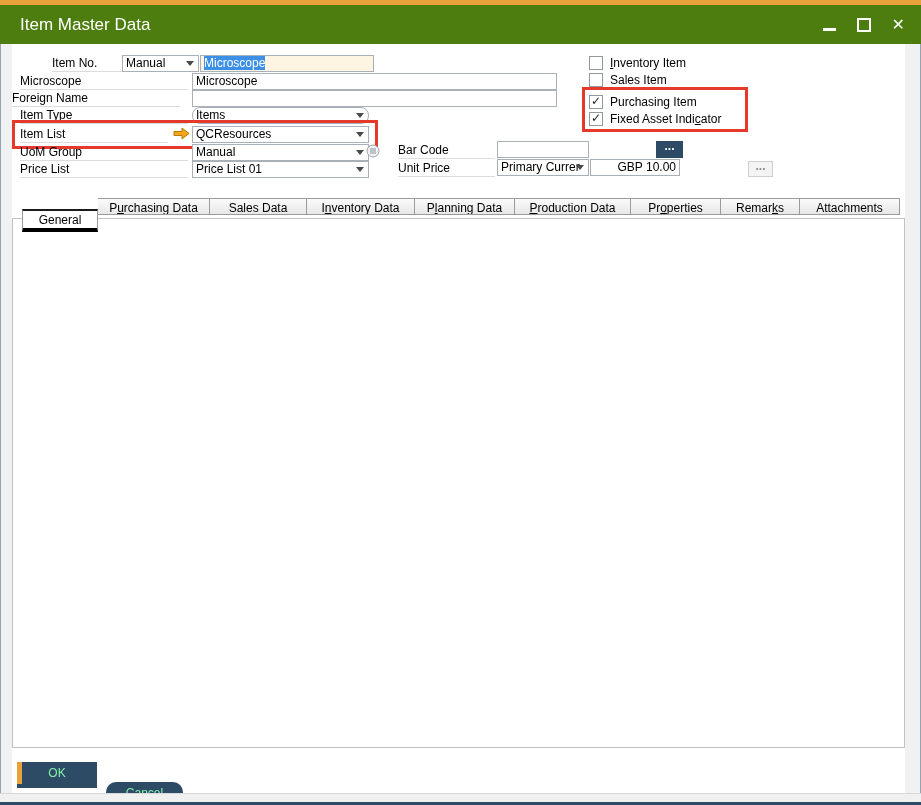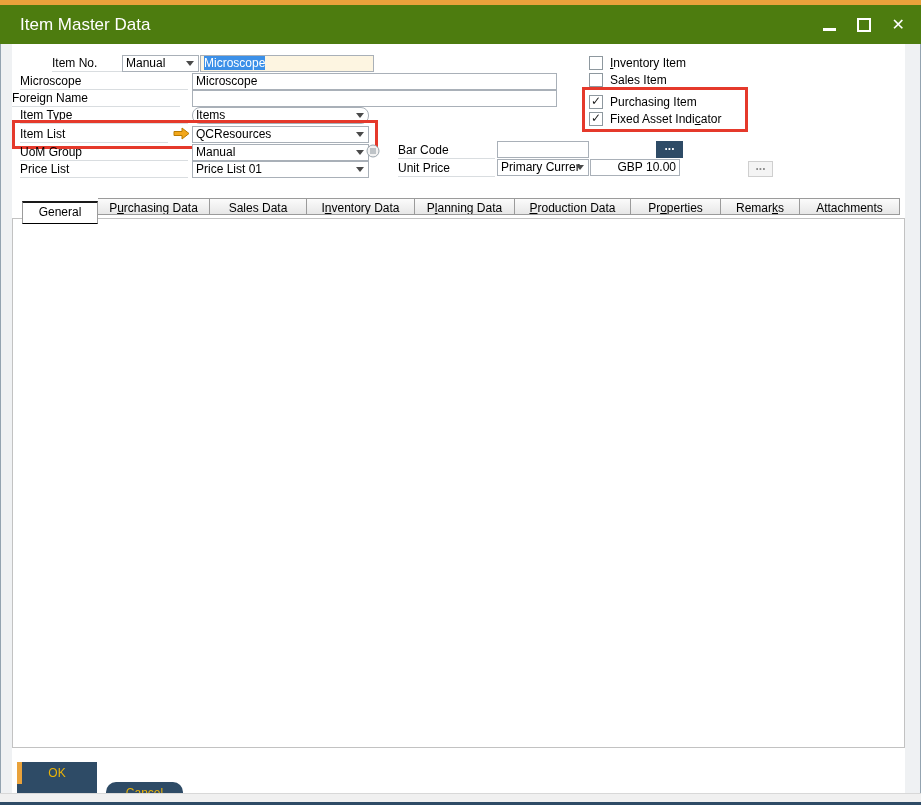--- a/index.html
+++ b/index.html
@@ -30,23 +30,23 @@
   .checkbox{position:absolute;width:12px;height:12px;border:1px solid #8E989F;background:#fff;cursor:pointer;}
   .checkbox.checked::after{content:"✓";position:absolute;left:1px;top:-2px;font-size:12px;font-weight:bold;color:#1A1A1A;}
   .radio{position:absolute;width:11px;height:11px;border:1px solid #8E989F;border-radius:50%;background:#fff;cursor:pointer;}
   .radio.checked::after{content:"";position:absolute;left:3px;top:3px;width:5px;height:5px;border-radius:50%;background:#3F4A3F;}
   .redbox{position:absolute;border:3px solid #E5392B;background:transparent;pointer-events:none;}
   .btn-dots-dark{position:absolute;background:#2E4B66;color:#fff;text-align:center;line-height:11px;font-weight:bold;cursor:pointer;}
   .btn-dots-light{position:absolute;background:#F4F4F4;border:1px solid #CFCFCF;color:#8A8A8A;text-align:center;line-height:9px;font-weight:bold;cursor:pointer;}
   .tabrow{position:absolute;left:22px;top:197px;height:22px;display:flex;}
   .tab{box-sizing:border-box;height:17px;margin-top:1px;line-height:19px;text-align:center;background:linear-gradient(#FBFBFB,#E7E7E7);border:1px solid #9B9B9B;border-left-width:0;cursor:pointer;white-space:nowrap;overflow:hidden;}
   .tab:first-child{border-left-width:1px;}
-  .tab.active{background:#fff;border-top:2px solid #1A1A1A;border-bottom:1px solid #000000;height:23px;margin-top:4px;position:relative;z-index:2;}
+  .tab.active{background:#fff;border-top:2px solid #1A1A1A;border-bottom:4px solid #000000;height:23px;margin-top:12px;position:relative;z-index:2;}
   .panel{position:absolute;left:12px;top:218px;width:891px;height:528px;border:1px solid #C2C2C2;background:#fff;z-index:1;}
-  .btn{position:absolute;height:32px;background:#2E4B66;color:#eab308;text-align:center;line-height:22px;cursor:pointer;}
+  .btn{position:absolute;height:26px;background:#2E4B66;color:#86efac;text-align:center;line-height:22px;cursor:pointer;}
   .btn .accent{position:absolute;left:0;top:0;width:5px;height:22px;background:#E9A23B;}
   .serial-link{position:absolute;text-decoration:underline;white-space:nowrap;}
   u{text-decoration:underline;}
 </style>
 </head>
 <body>
 
 <div class="frame">
 
   <div class="abs orange-top"></div>

